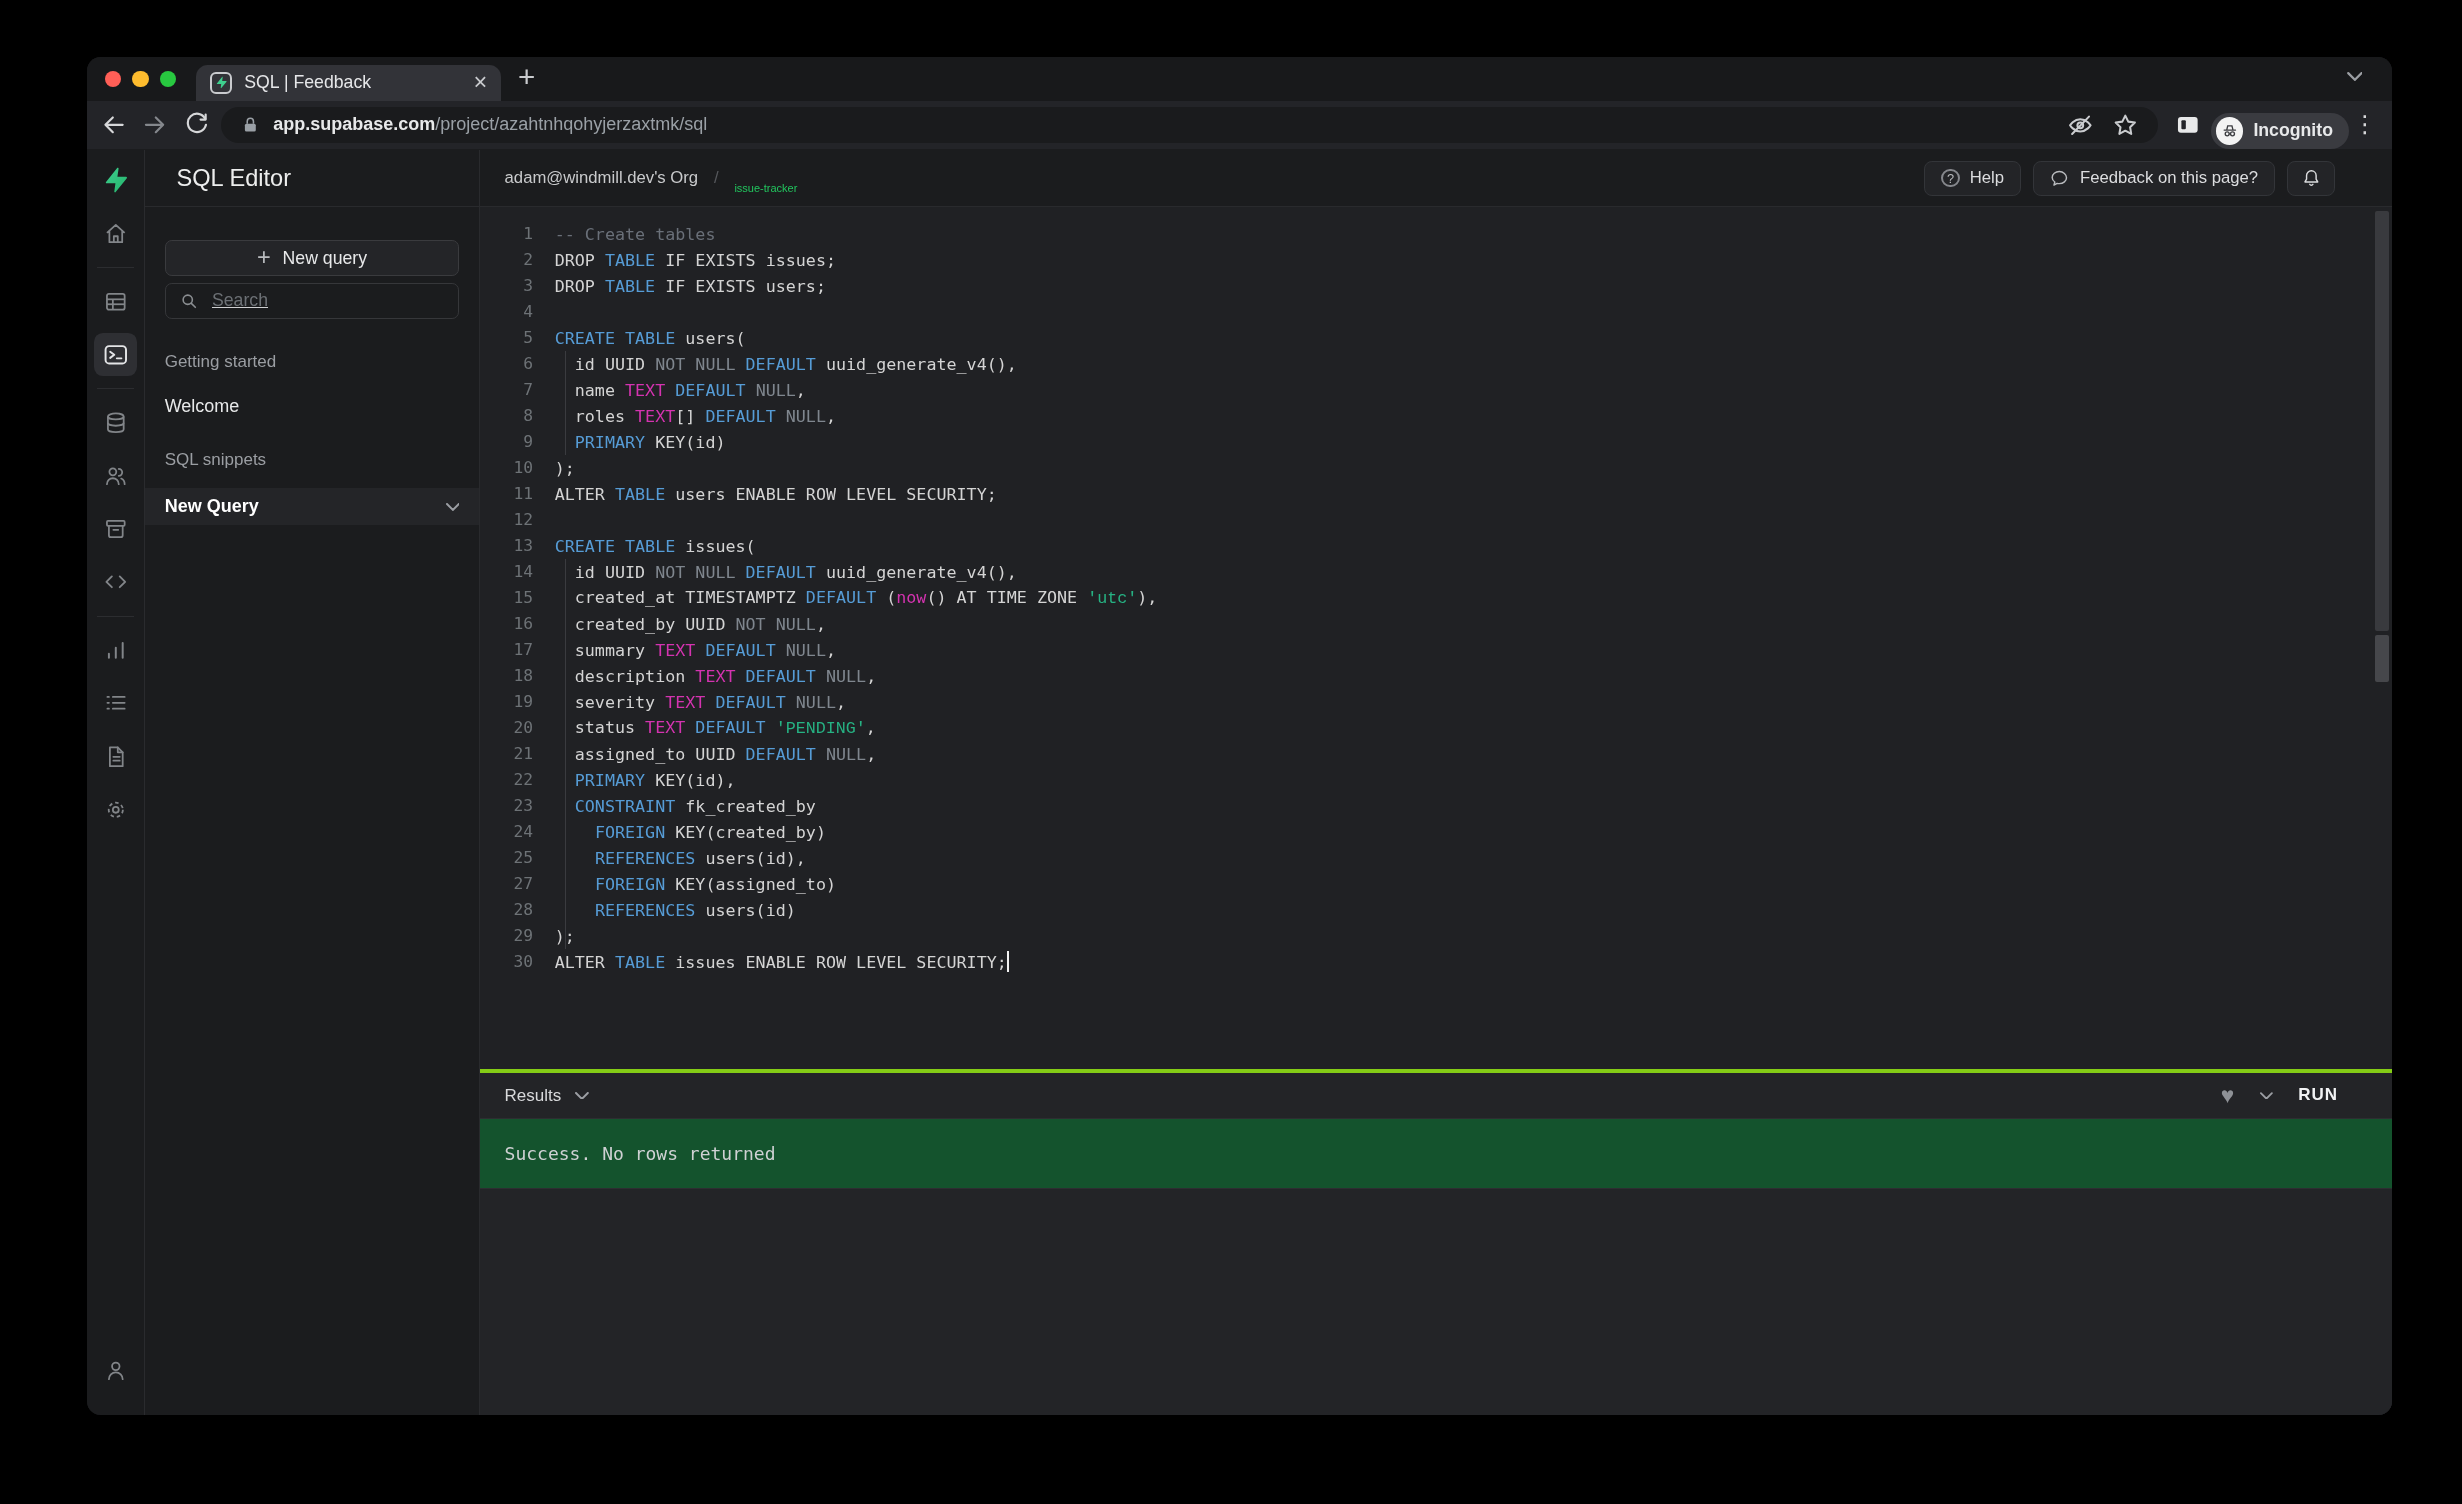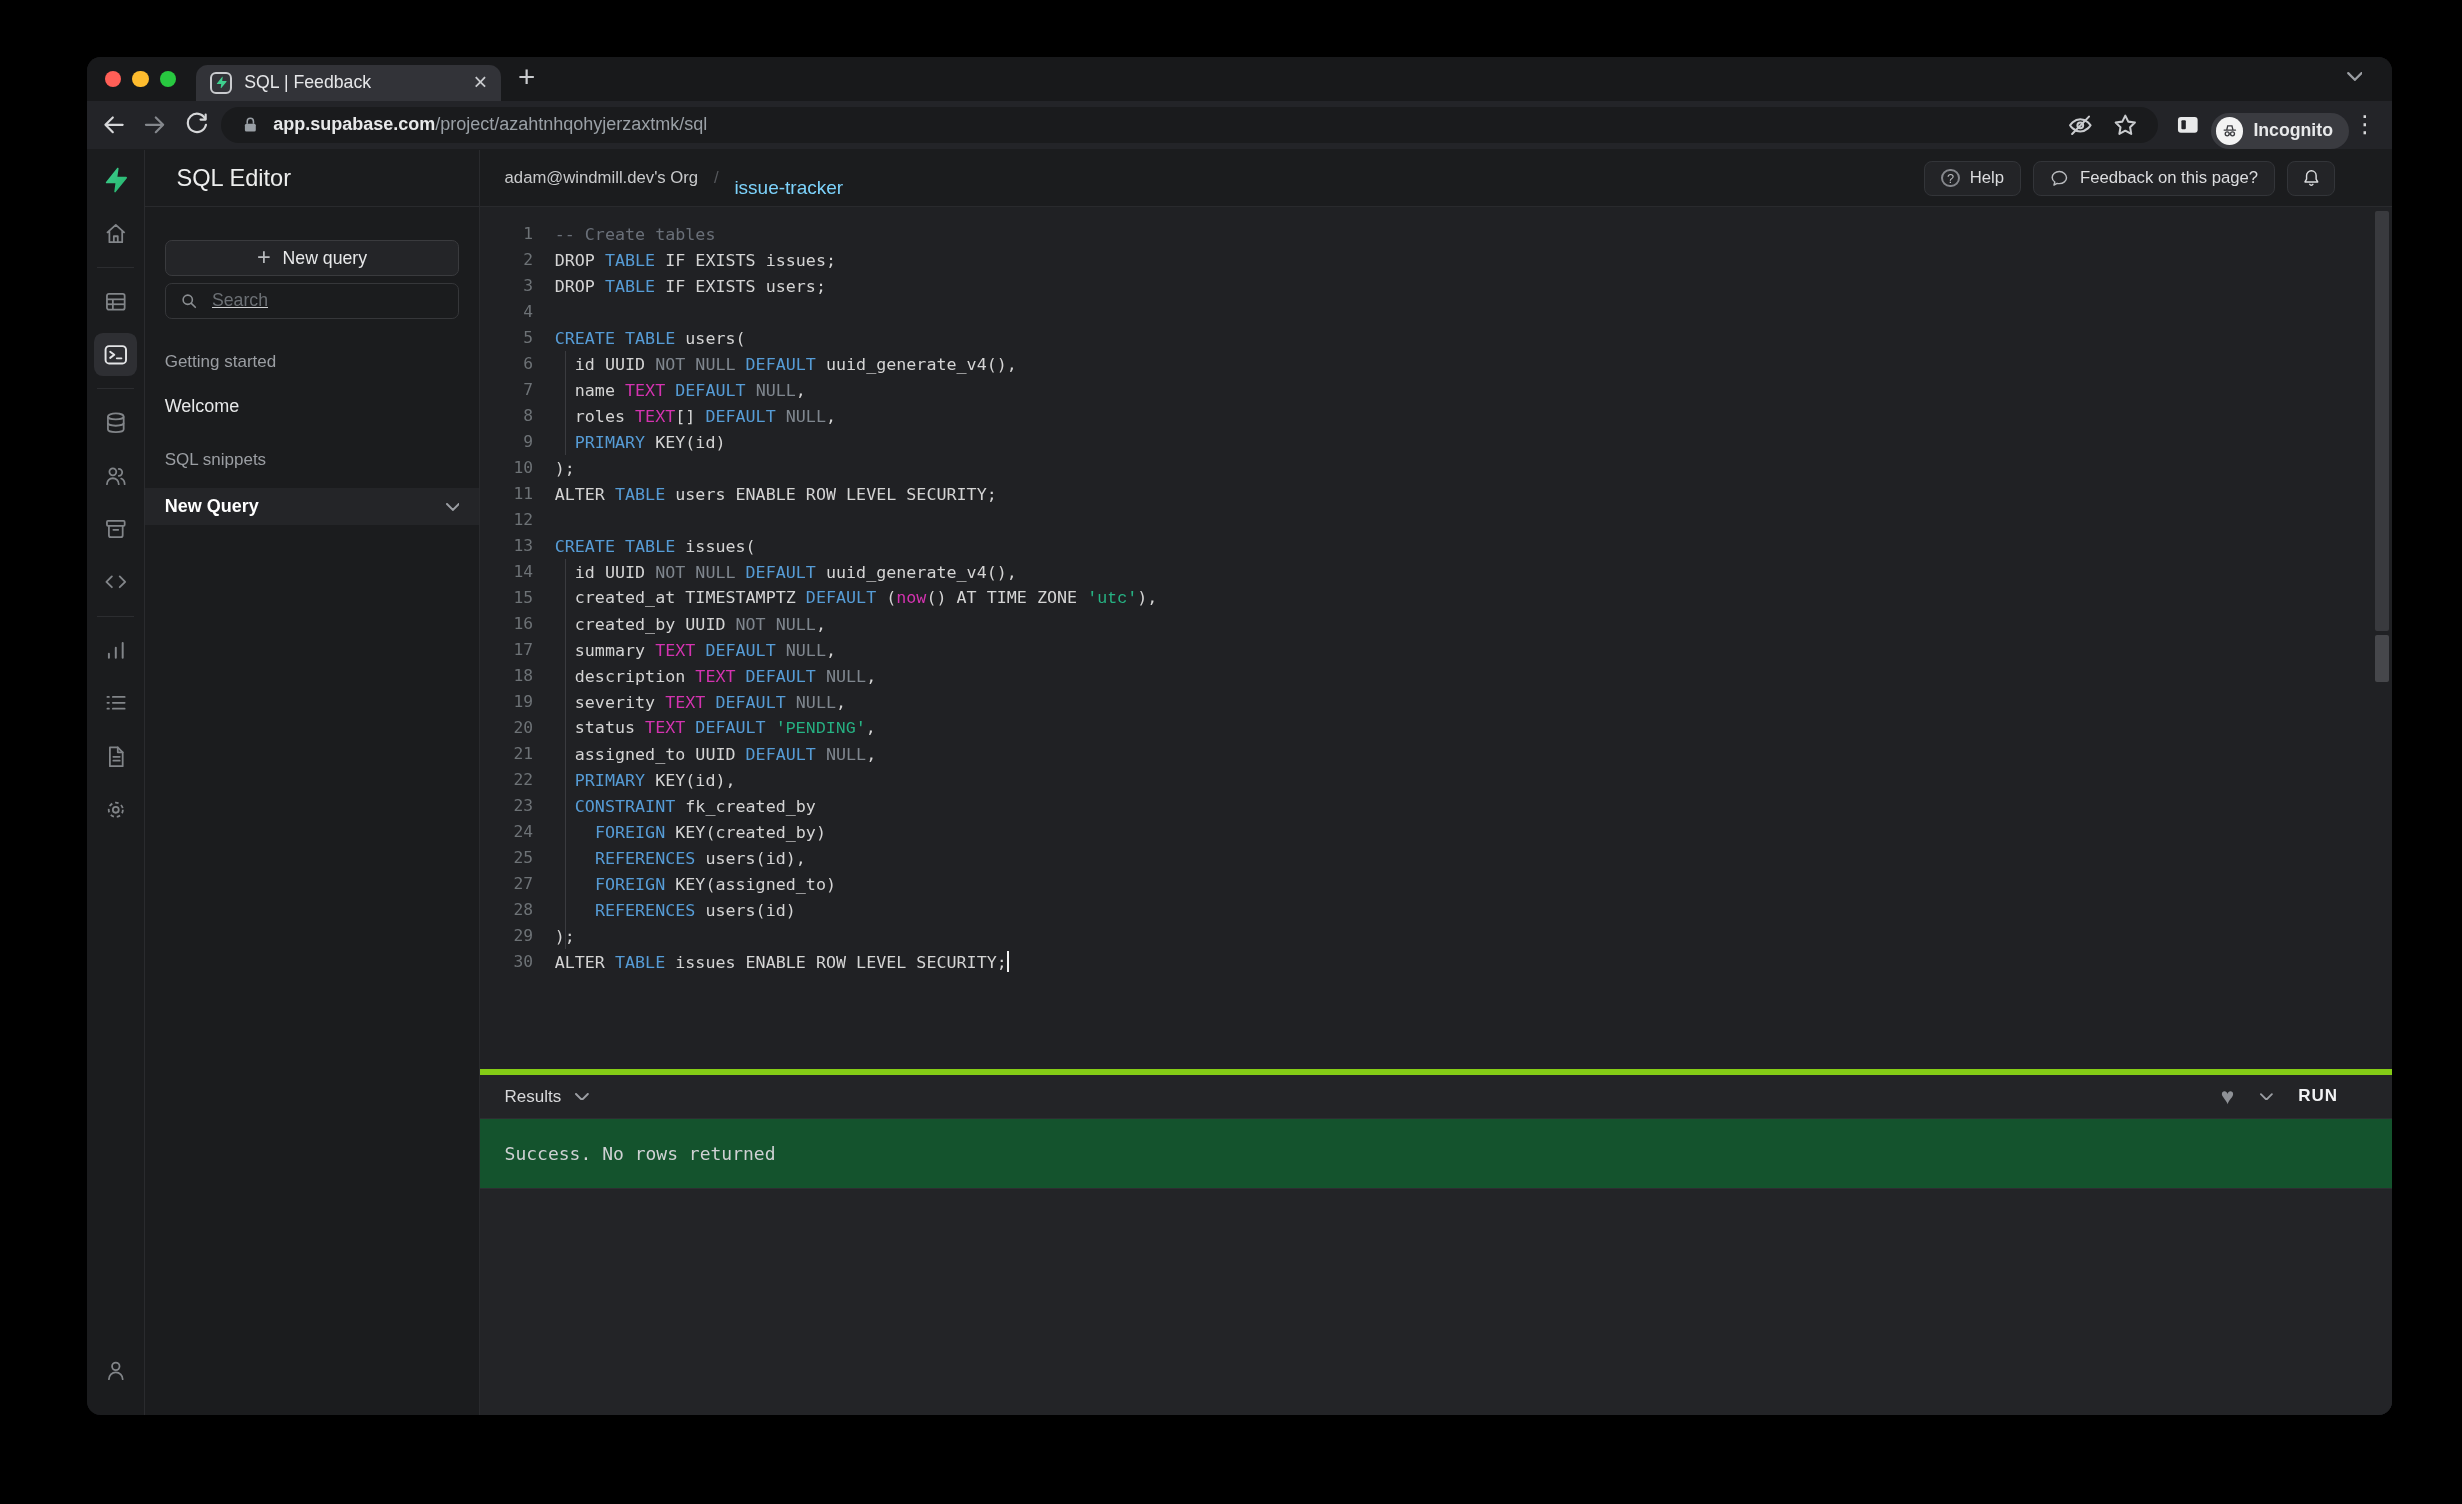--- a/index.html
+++ b/index.html
@@ -47,21 +47,21 @@
                 color:#e4e5e7; display:flex; align-items:center; justify-content:center; }
   .account { margin-top:auto; }
 
   .right-col { flex:1; display:flex; flex-direction:column; min-width:0; }
   .app-header { height:57px; flex:none; border-bottom:1px solid #292a2d; display:flex; }
   .hl { width:335px; flex:none; border-right:1px solid #292a2d; display:flex; align-items:center;
         padding-left:31.5px; font-size:23.6px; color:#eceded; }
   .hr { flex:1; display:flex; align-items:center; padding:0 57px 0 24.6px; gap:15.8px; }
   .crumb-org { font-size:16.7px; color:#c9cacc; }
   .crumb-sep { font-size:16.7px; color:#56585c; }
-  .crumb-proj { font-size:19px; color:#7dd3fc;margin-top:20px; }
+  .crumb-proj { font-size:11px; color:#22c55e;margin-top:20px; }
   .h-actions { margin-left:auto; display:flex; gap:11.8px; align-items:center; }
   .hbtn { height:35px; border:1px solid #333539; background:#232427; border-radius:7.9px;
           display:flex; align-items:center; gap:9.9px; padding:0 15.8px; font-size:16.7px; color:#dcdddf; }
   .hbtn.icon-only { padding:0 12.8px; }
   .qmark { width:18.7px; height:18.7px; border:2px solid #85878c; border-radius:50%; color:#b9bbbe;
            font-size:12.8px; display:flex; align-items:center; justify-content:center; }
 
   .app-body { flex:1; display:flex; min-height:0; }
   .qpanel { width:335px; flex:none; border-right:1px solid #292a2d; display:flex; flex-direction:column; }
   .nq-btn { margin:33px 19.7px 0; height:36px; border:1px solid #3a3b3e; background:#242528; border-radius:6.9px;
@@ -89,21 +89,21 @@
   .tok-t { color:var(--c-type,#d433b0); }
   .tok-s { color:var(--c-string,#26b283);font-family:Liberation Mono, monospace; }
   .tok-c { color:var(--c-comment,#6a7079); }
   .tok-g { color:var(--c-muted,#7f868e); }
   .tok-p { color:var(--c-code-text,#d4d4d4); }
   .indent-guide { position:absolute; left:85px; width:1px; background:#3a3b3f; }
   .cursor { display:inline-block; width:2px; height:20.7px; background:#f2f2f2; vertical-align:-3.9px; }
   .sb-a { position:absolute; right:3px; top:3.9px; width:13.8px; height:420px; background:#393a3e; border-radius:2px; }
   .sb-b { position:absolute; right:3px; top:428px; width:13.8px; height:47px; background:#46474b; border-radius:2px; }
 
-  .results-bar { height:49px; flex:none; border-top:6px solid #84cc16; background:#232427;
+  .results-bar { height:49px; flex:none; border-top:4px solid #84cc16; background:#232427;
                  display:flex; align-items:center; padding:0 54px 0 24.6px; gap:13.8px; }
   .results-label { font-size:17px; color:#d8d9db; }
   .chev { color:#9b9ea3; display:flex; }
   .rb-right { margin-left:auto; display:flex; align-items:center; gap:25.6px; }
   .heart { color:#8e9196; font-size:22.7px; line-height:1; }
   .run { font-size:17px; font-weight:bold; letter-spacing:1px; color:#f2f3f4; }
   .success-row { height:71px; flex:none; background:#14532d; border-top:1px solid #2d2e31; border-bottom:1px solid #2d2e31;
                  display:flex; align-items:center; padding-left:24.6px;
                  font-family:"DejaVu Sans Mono",monospace; font-size:18px; color:#cfd1d3; }
   .results-rest { flex:1; background:#232427; }

